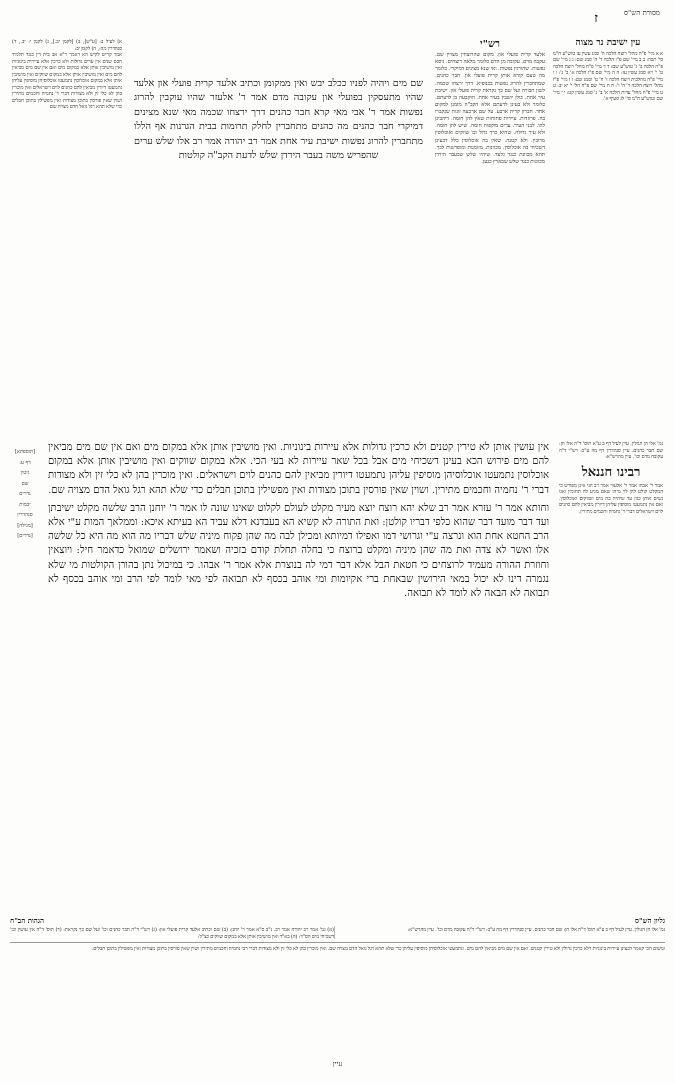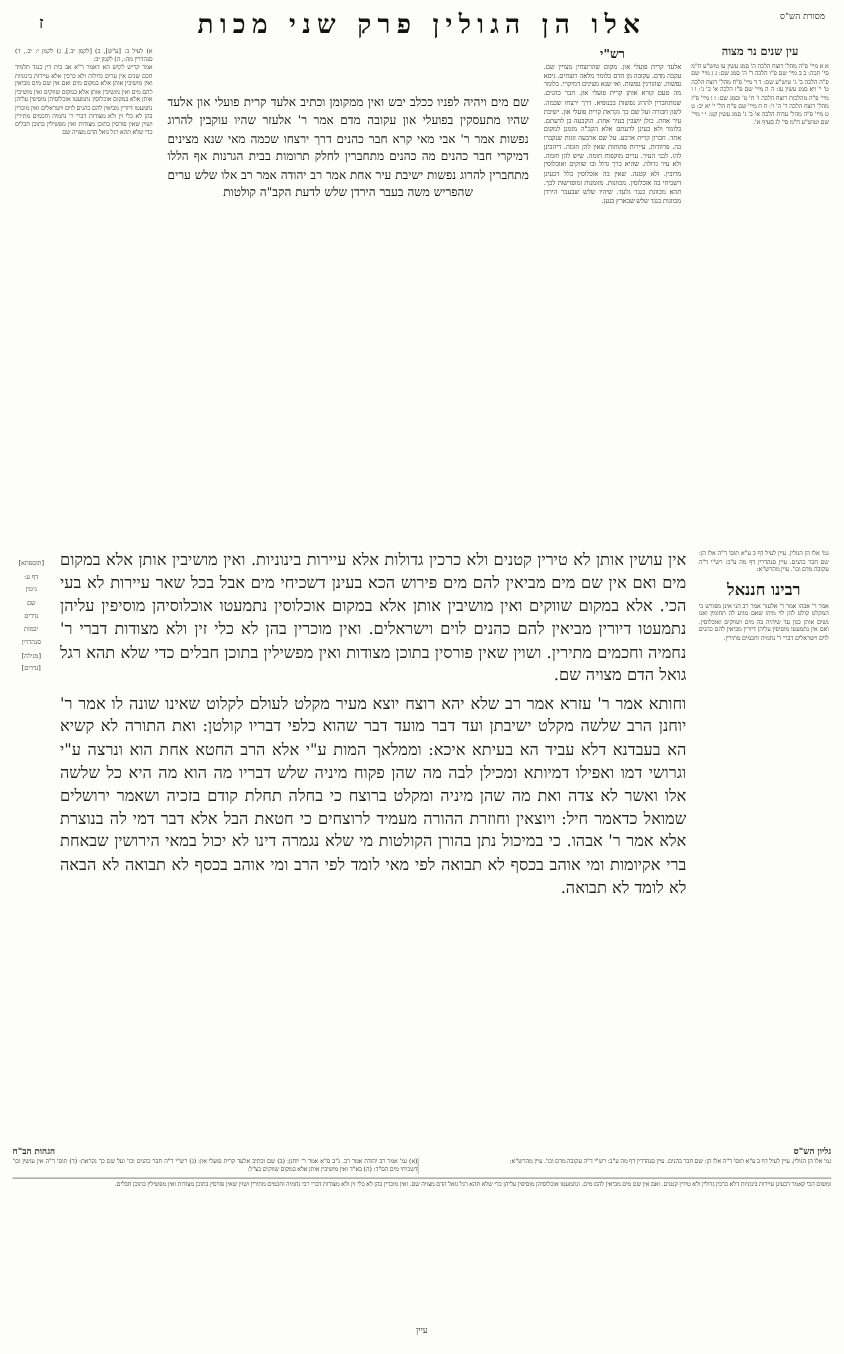--- a/index.html
+++ b/index.html
@@ -146,21 +146,21 @@
     width: 112px;
     padding: 0 4px;
     box-sizing: border-box;
   }
   .wide-body {
     flex: 1;
     padding: 0 6px;
     box-sizing: border-box;
   }
   .tosafot {
-    font-size: 13px;
+    font-size: 10px;
     line-height: 1.42;
     text-align: justify;
     text-align-last: right;
     color: #1e1e1e;
   }
   .rabbenu-head {
     text-align: center;
     font-size: 13px;
     font-weight: bold;
     margin: 4px 0 2px 0;
@@ -208,30 +208,27 @@
 </head>
 <body>
 
 <div class="page">
 
   <div class="header">
     <div class="hdr-masoret">
       <div>מסורת
 הש"ס</div>
     </div>
-    <div class="hdr-center">
-      <div class="hdr-title">אלו הן הגולין   פרק שני   מכות</div>
-    </div>
     <div class="hdr-daf">ז</div>
   </div>
 
   <div class="top-zone">
 
     <div class="col-outer-right">
-      <div class="ein-head">עין שנים
+      <div class="ein-head">עין ישיבת
 נר מצוה</div>
       <div class="micro tiny">א א מיי' פ"ה מהל' רוצח הלכה ה' סמג עשין עו טוש"ע ח"מ סי' תכה: ב ב מיי' שם פ"ו הלכה ד' ה' סמג שם: ג ג מיי' שם פ"ה הלכה ב' ג' טוש"ע שם: ד ד מיי' פ"ח מהל' רוצח הלכה ט' י' ויא סמג עשין עז: ה ה מיי' שם פ"ז הלכה א' ב' ג': ו ו מיי' פ"ה מהלכות רוצח הלכה ז' ח' ט' וסמג שם: ז ז מיי' פ"ז מהל' רוצח הלכה ד' ה' ו': ח ח מיי' שם פ"ח הל' י' יא יב: ט ט מיי' פ"ה מהל' עדות הלכה א' ב' ג' סמג עשין קט: י י מיי' שם וטוש"ע ח"מ סי' לג סעיף א'.</div>
     </div>
 
     <div class="col-outer-right">
       <div class="rashi-head">רש"י</div>
       <div class="micro">אלעד קרית פועלי און. מקום שהרוצחין מצויין שם. עקבה מדם. עקובה מן הדם כלומר מלאה רוצחים. גיסא נפשות. שהורגין נפשות. ואי שנא מצינים דמיקרי. כלומר מה טעם קורא אותן קרית פועלי און. חבר כהנים. שמתחברין להרוג נפשות בכנופיא. דרך ירצחו שכמה. לשון חבורה ועל שם כך נקראת קרית פועלי און. ישיבת עיר אחת. כולן יושבין בעיר אחת. הוקבעה בן לדעתם. כלומר ולא בעינן לדעתם אלא הקב"ה מזמנן למקום אחד. חברון קרית ארבע. על שם ארבעה זוגות שנקברו בה. פרוזדות. עיירות פתוחות שאין להן חומה. דיהבינן להו. לבני העיר. ערים מוקפות חומה. שיש להן חומה. ולא עיר גדולה. שהיא כרך גדול ובו שווקים ואוכלוסין מרובין. ולא קטנה. שאין בה אוכלוסין כלל דבעינן דשכיחי בה אוכלוסין. מכוונות. מזומנות ומופרשות לכך. תהא מכוונת כנגד גלעד. שיהיו שלש שבעבר הירדן מכוונות כנגד שלש שבארץ כנען.</div>
     </div>
 
     <div class="col-main">

